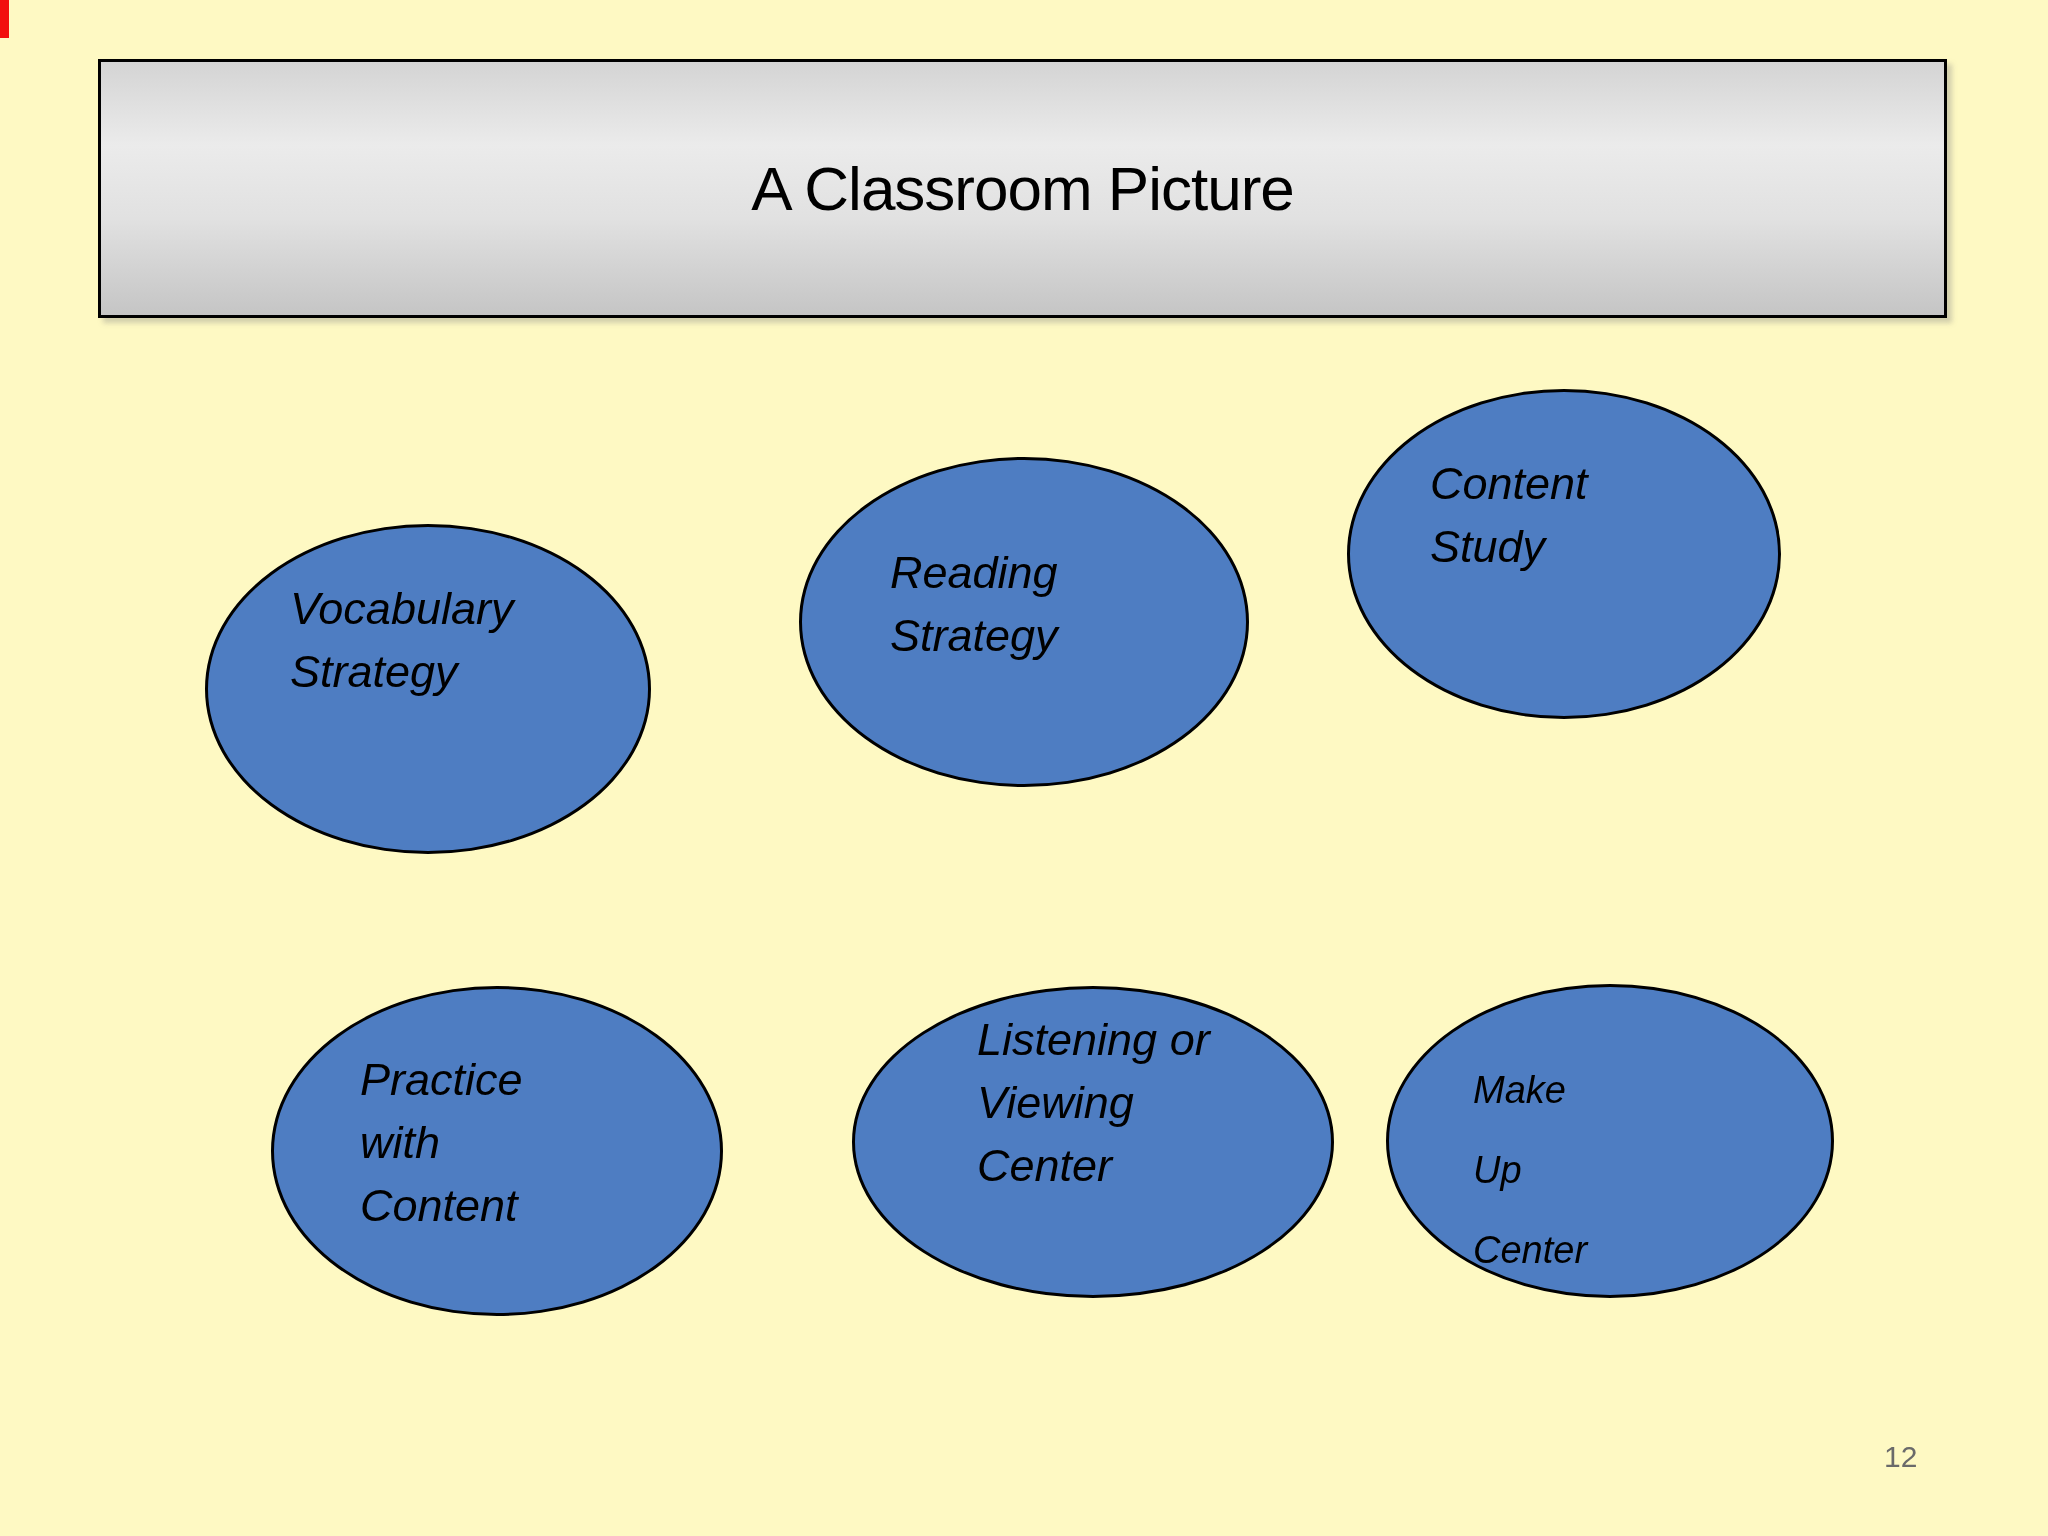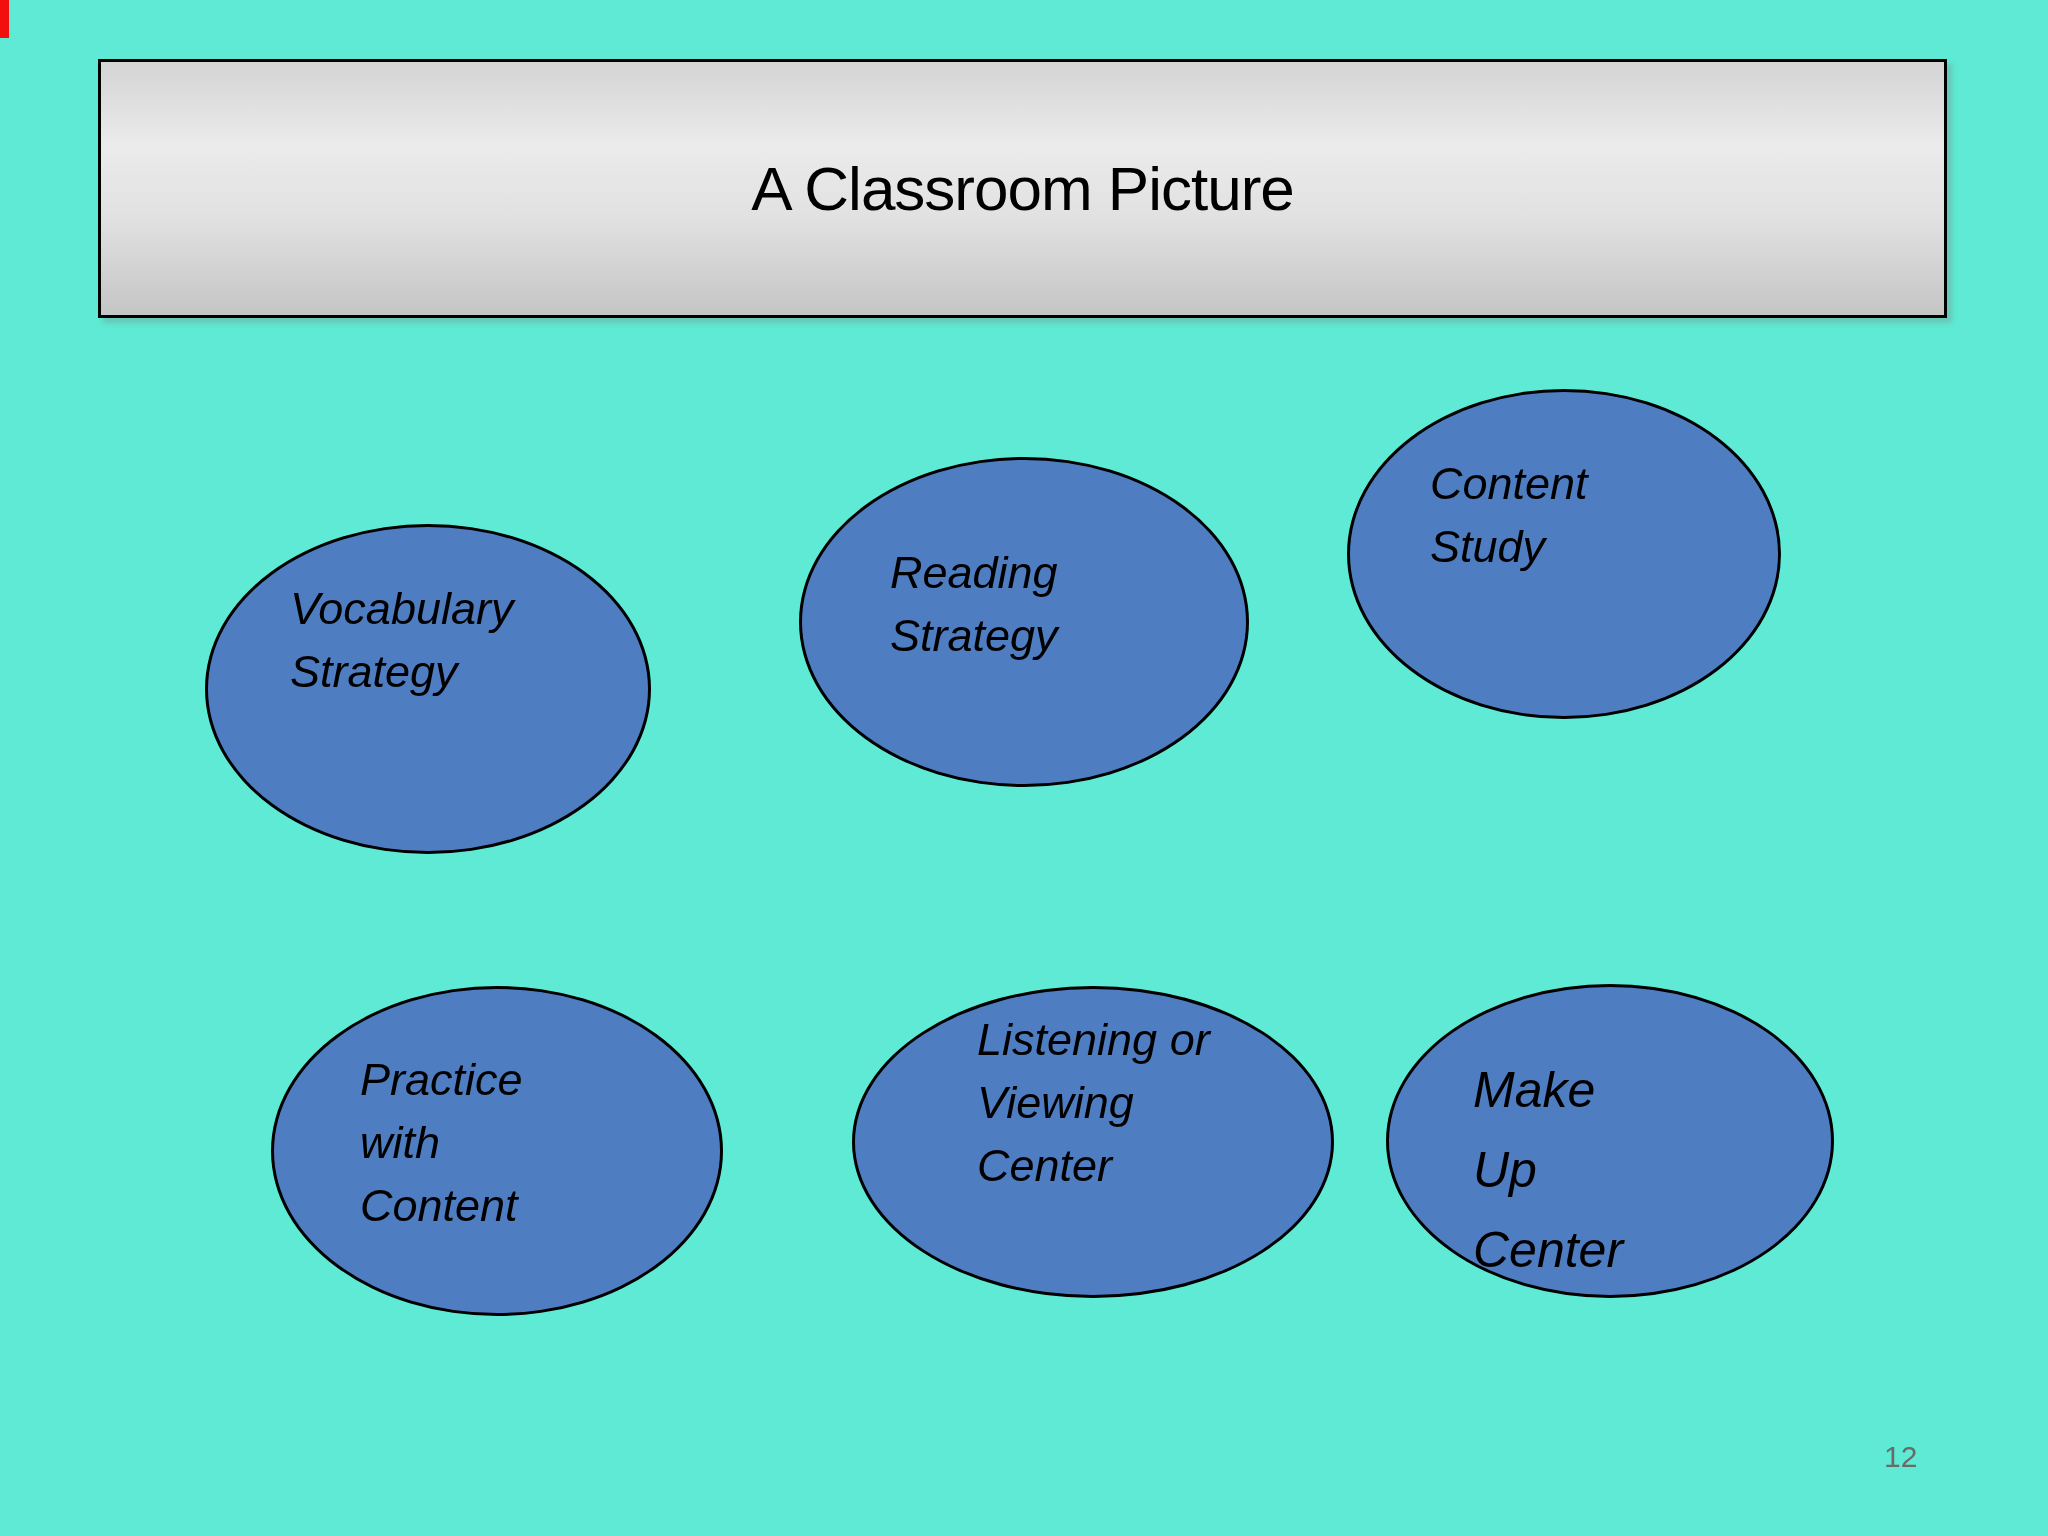--- a/index.html
+++ b/index.html
@@ -1,20 +1,20 @@
 <!DOCTYPE html>
 <html><head>
 <meta charset="utf-8">
 <style>
   html, body { margin: 0; padding: 0; background: #ffffff; }
   .slide {
     position: relative;
     width: 2048px;
     height: 1536px;
-    background: #5eead4;
+    background: #fef9c3;
     font-family: "Liberation Sans", sans-serif;
     overflow: hidden;
   }
   .red-artifact {
     position: absolute;
     left: 0; top: 0;
     width: 9px; height: 38px;
     background: #f2100e;
   }
   .title-box {
@@ -48,21 +48,21 @@
   .station-label {
     position: absolute;
     color: #000000;
     font-size: 45px;
     line-height: 63px;
     text-align: left;
     white-space: nowrap;
   }
   .station-label span { display: block; font-style: italic; }
   .station-label.big {
-    font-size: 50px;
+    font-size: 38px;
     line-height: 80px;
   }
   .page-number {
     position: absolute;
     left: 1884px; top: 1440px;
     font-size: 30px;
     color: #6a6a6a;
   }
 </style>
 </head>

